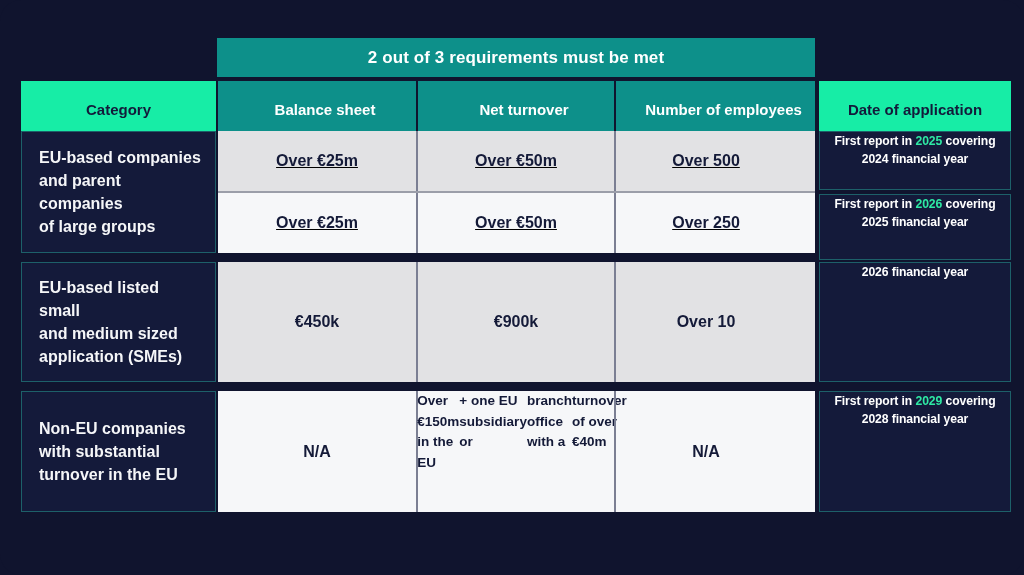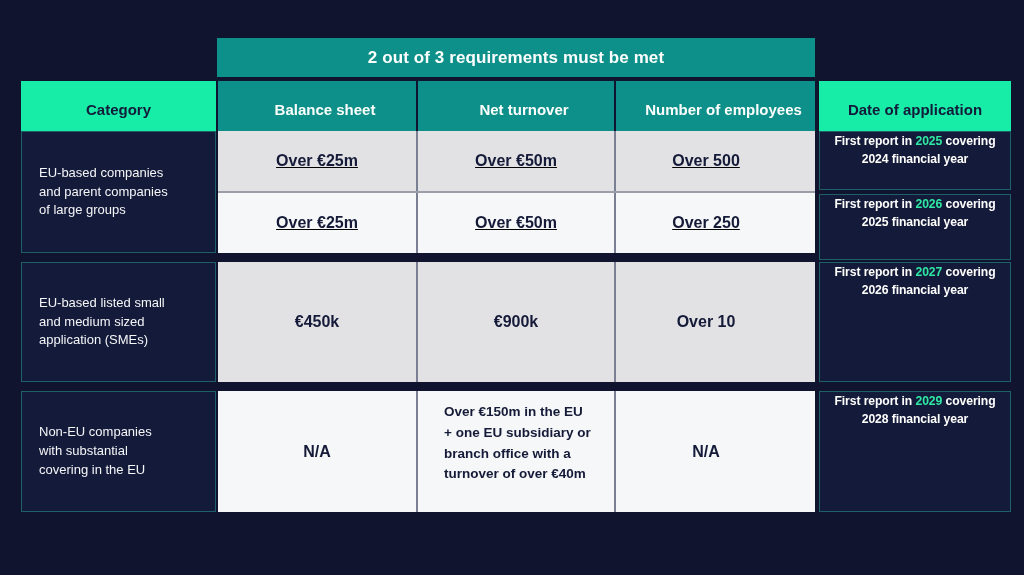--- a/index.html
+++ b/index.html
@@ -28,39 +28,39 @@
   .hdr-nt{left:418px;width:196px;}
   .hdr-emp{left:616px;width:199px;}
   .hdr-date{left:819px;width:192px;}
 
   .catbox{
     position:absolute;left:21px;width:195px;box-sizing:border-box;
     background:#141a3a;border:1px solid #1d6069;
     display:flex;flex-direction:column;justify-content:center;
     padding:0 12px 0 17px;color:#f5f6f8;
   }
-  .catline{display:block;font-size:13px;font-weight:400;line-height:1.45;}
+  .catline{display:block;font-size:16px;font-weight:700;line-height:1.45;}
 
   .datablock{
     position:absolute;left:218px;width:597px;box-sizing:border-box;
     display:flex;flex-direction:column;
   }
   .subrow{display:flex;flex:1;}
   .subrow.gray{background:#e2e2e4;}
   .subrow.light{background:#f6f7f9;}
   .subrow.divided{border-bottom:2px solid #9b9ea9;}
   .dcell{
     display:flex;align-items:center;justify-content:center;box-sizing:border-box;
     font-size:16px;font-weight:700;color:#141a38;text-align:center;
   }
   .dcell.w1{width:198px;}
   .dcell.w2{width:198px;border-left:2px solid #7b7f93;}
   .dcell.w3{width:182px;border-left:2px solid #7b7f93;}
   .dcell.multiline{
-    flex-direction:column;align-items:flex-start;justify-content:center;
+    flex-direction:row;align-items:flex-start;justify-content:center;
     padding:0 14px 16px 26px;font-size:13.5px;line-height:1.52;text-align:left;
   }
   .ntline{display:block;}
 
   .datebox{
     position:absolute;left:819px;width:192px;box-sizing:border-box;
     background:#141a3a;border:1px solid #1d6069;color:#ffffff;
     display:flex;flex-direction:column;align-items:center;justify-content:flex-start;
     text-align:center;
   }
@@ -134,32 +134,27 @@
 
   <div class="datablock r2">
     <div class="subrow gray">
       <div class="dcell w1">€450k</div>
       <div class="dcell w2">€900k</div>
       <div class="dcell w3">Over 10</div>
     </div>
   </div>
 
   <div class="datebox r2">
-    <div class="dl1">
-      <span>First report in</span>
-      <span class="yr">2027</span>
-      <span>covering</span>
-    </div>
     <div class="dl2">2026 financial year</div>
   </div>
 
   <div class="catbox r3">
     <span class="catline">Non-EU companies</span>
     <span class="catline">with substantial</span>
-    <span class="catline">covering in the EU</span>
+    <span class="catline">turnover in the EU</span>
   </div>
 
   <div class="datablock r3">
     <div class="subrow light">
       <div class="dcell w1">N/A</div>
       <div class="dcell w2 multiline">
         <span class="ntline">Over €150m in the EU</span>
         <span class="ntline">+ one EU subsidiary or</span>
         <span class="ntline">branch office with a</span>
         <span class="ntline">turnover of over €40m</span>

